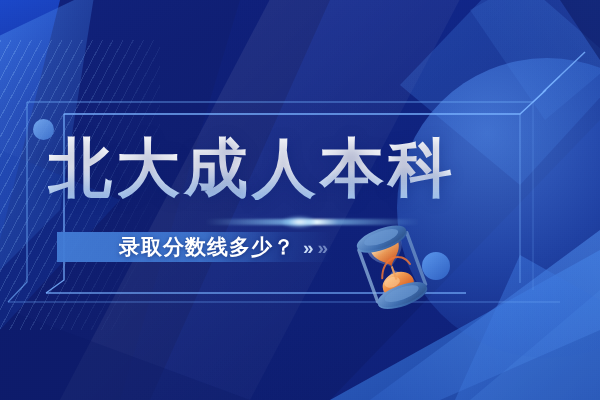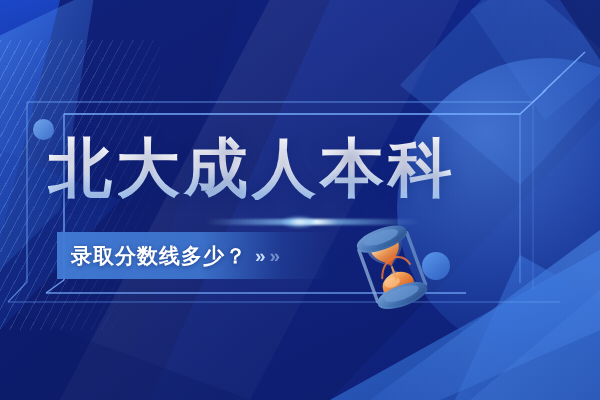--- a/index.html
+++ b/index.html
@@ -97,23 +97,23 @@
     background:linear-gradient(180deg,#ffffff 0%,#ffffff 48%,#d4e6fb 72%,#a9cdf6 100%);
     -webkit-background-clip:text;background-clip:text;
     color:transparent;-webkit-text-fill-color:transparent;
     text-shadow:0 2px 14px rgba(10,30,110,.35);
   }
 
   
   .sub-bar{
     position:absolute;
     left:57px;top:232px;
-    width:275px;height:47px;
+    width:275px;height:30px;
     background:linear-gradient(90deg,rgba(66,124,214,.95) 0%,rgba(62,118,208,.92) 52%,rgba(40,82,176,.35) 82%,rgba(30,64,150,0) 100%);
-    display:flex;align-items:center;
+    display:flex;align-items:center;padding-left:48px;
   }
   .sub-text{
     margin-left:14px;
     color:#ffffff;
     font-size:21px;
     font-weight:700;
     letter-spacing:1px;
     white-space:nowrap;
     text-shadow:0 1px 4px rgba(8,26,90,.55);
   }

